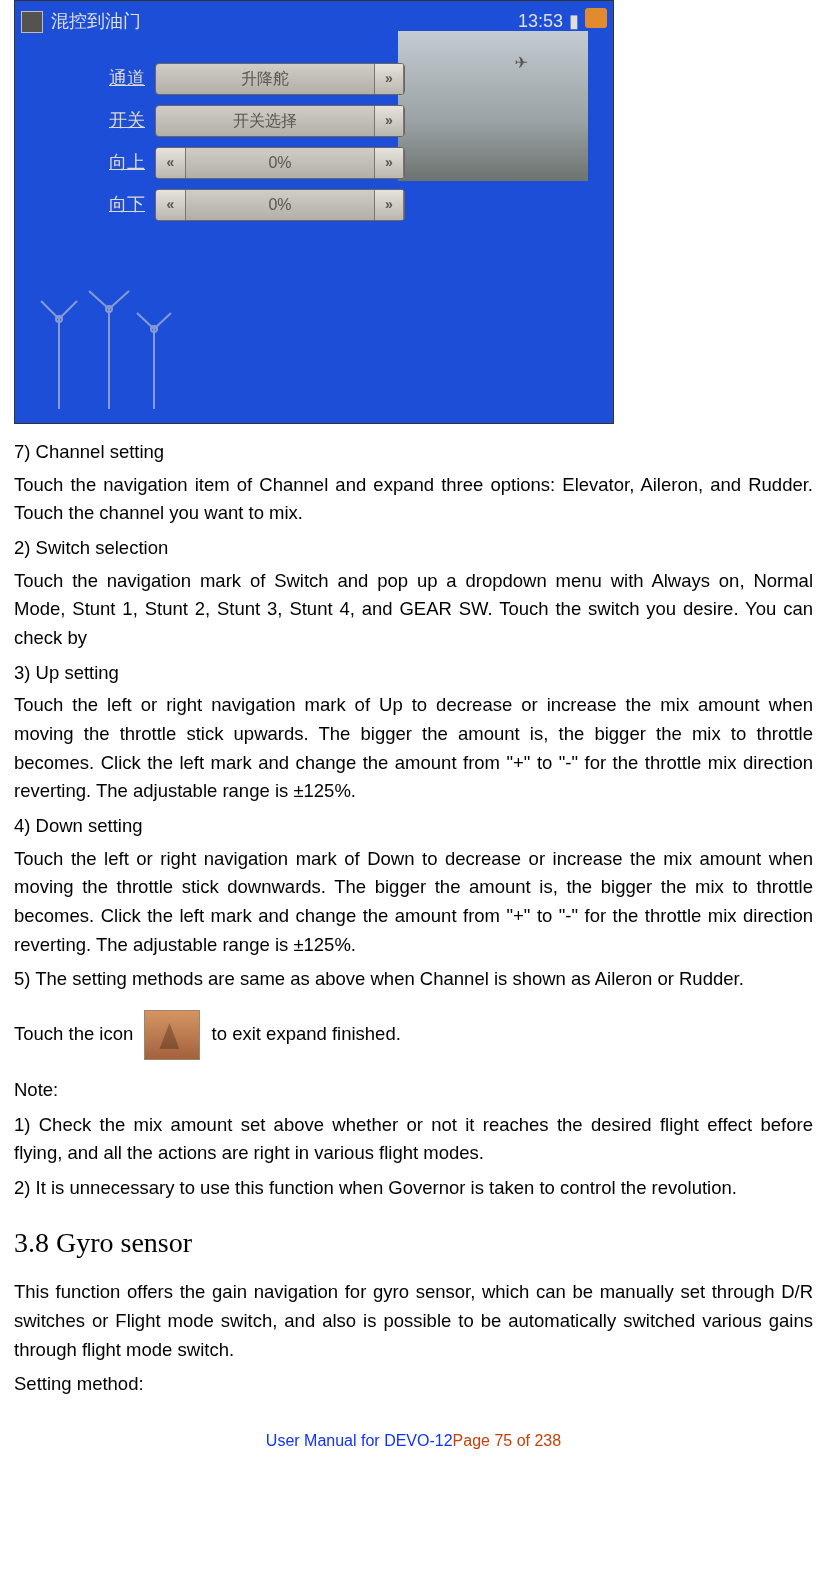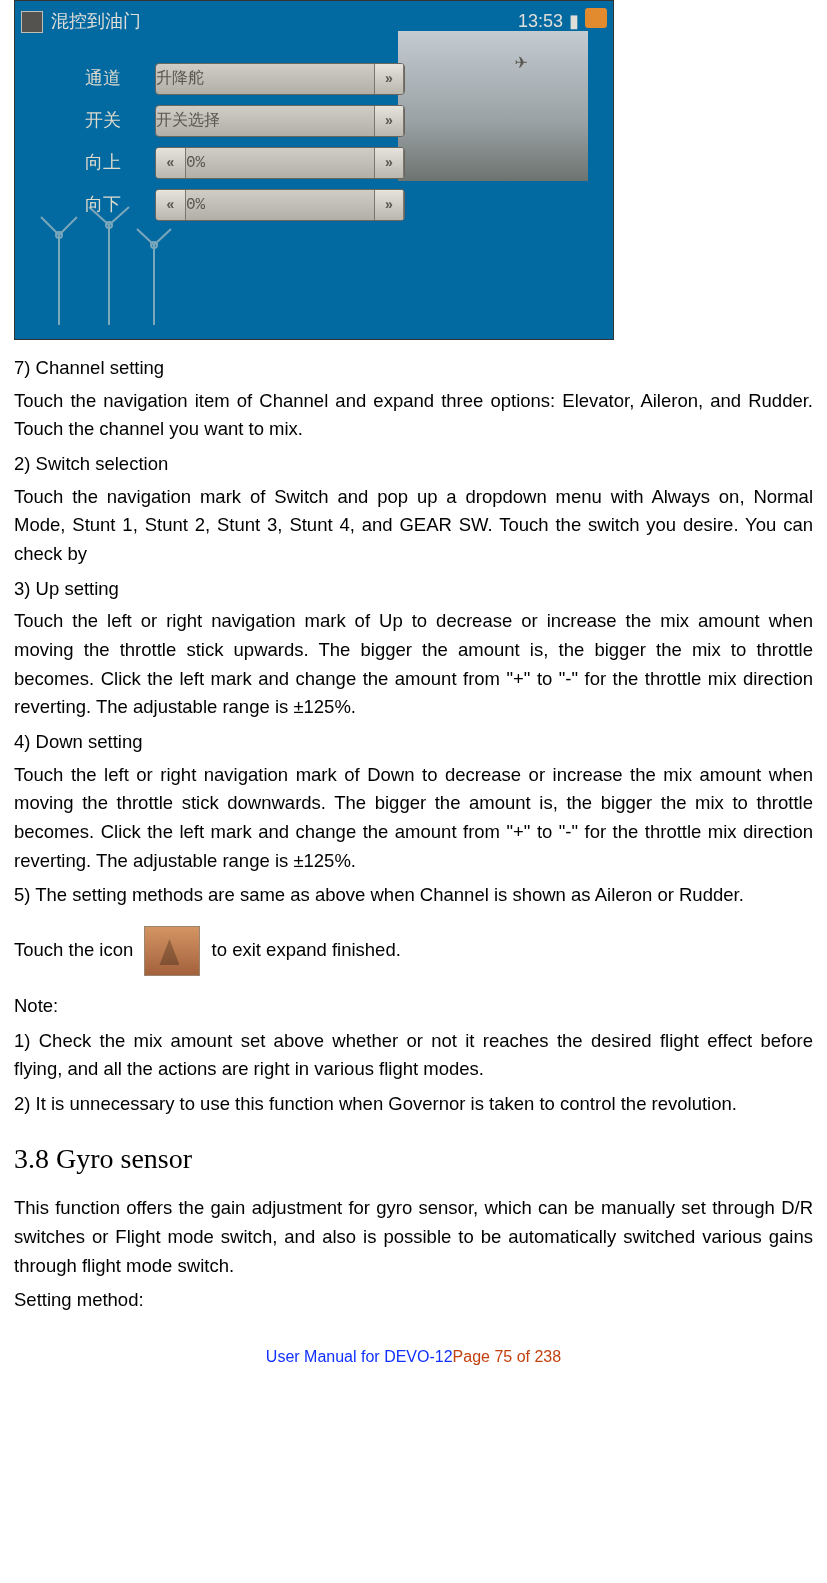--- a/index.html
+++ b/index.html
@@ -7,23 +7,23 @@
     font-family: Arial, "Helvetica Neue", sans-serif;
     font-size: 18.5px;
     line-height: 1.55;
     color: #000;
     width: 827px;
     padding: 0 14px;
     background: #fff;
   }
   .screenshot-photo {
     width: 600px;
-    height: 340px;
+    height: 424px;
     margin-bottom: 14px;
-    background: #0369a1;
+    background: #1d4ed8;
     position: relative;
     border: 1px solid #333;
   }
   .titlebar {
     position: absolute; top: 6px; left: 6px; right: 6px; height: 30px;
     display: flex; align-items: center; justify-content: space-between;
     color: #e0ded8; font-size: 18px;
   }
   .titlebar .left { display: flex; align-items: center; gap: 8px;}
   .titlebar .boxicon { width: 22px; height: 22px; border: 1px solid #c0bcb6; background: #555350; display:inline-block;}
@@ -32,38 +32,38 @@
   .panel {
     position: absolute;
     top: 60px;
     left: 70px;
     width: 320px;
   }
   .row {
     display: flex; align-items: center; gap: 10px; margin-bottom: 6px;
     height: 36px;
   }
-  .row .lbl { width: 60px; text-align: left; color:#dedacd; font-size: 18px;}
+  .row .lbl { width: 60px; text-align: right; color:#dedacd; font-size: 18px; text-decoration: underline;}
   .row .field {
     flex: 1; height: 32px;
     display:flex; align-items:center;
     background: linear-gradient(#cfcdc6,#b2afa7);
     border: 1px solid #6a665f;
     border-radius: 4px;
     overflow: hidden;
   }
   .row .field .nav {
     width: 30px; height: 100%;
     display:flex; align-items:center; justify-content:center;
     background: linear-gradient(#e5e3dc,#b9b6ae);
     border-left: 1px solid #7a766e;
     border-right: 1px solid #7a766e;
     color:#5a5750; font-size:14px; font-weight:bold;
   }
-  .row .field .txt { flex:1; text-align:left; color:#5a5750; font-size:16px;font-family:Liberation Mono, monospace;}
+  .row .field .txt { flex:1; text-align:center; color:#5a5750; font-size:16px;}
   .sky {
     position:absolute; right:25px; top:30px; width:190px; height:150px;
     background: linear-gradient(#c4cbd1,#9aa2a5 60%,#6d736f);
   }
   .sky .plane { position:absolute; top:20px; right:60px; font-size:16px; color:#5a5750;}
   .turbines { position:absolute; left:14px; bottom:14px; width:160px; height:130px; }
   .turbines svg { width:100%; height:100%; opacity:.55;}
   .justify { text-align: justify; text-justify: inter-word; }
   p { margin-bottom: 6px; }
   .section-num { margin: 6px 0 4px; }
@@ -183,19 +183,19 @@
   <span class="inline-icon"></span>
   <span> to exit expand finished.</span>
 </p>
 
 <p class="bold">Note:</p>
 <p class="justify">1) Check the mix amount set above whether or not it reaches the desired flight effect before flying, and all the actions are right in various flight modes.</p>
 <p class="justify">2) It is unnecessary to use this function when Governor is taken to control the revolution.</p>
 
 <h2 class="section38">3.8 Gyro sensor</h2>
 
-<p class="justify">This function offers the gain adjustment for gyro sensor, which can be manually set through D/R switches or Flight mode switch, and also is possible to be automatically switched various gains through flight mode switch.</p>
+<p class="justify">This function offers the gain navigation for gyro sensor, which can be manually set through D/R switches or Flight mode switch, and also is possible to be automatically switched various gains through flight mode switch.</p>
 <p>Setting method:</p>
 
 <div class="footer">
   <span class="left">User Manual for DEVO-12</span>
   <span class="right">Page 75 of 238</span>
 </div>
 
 </body></html>

